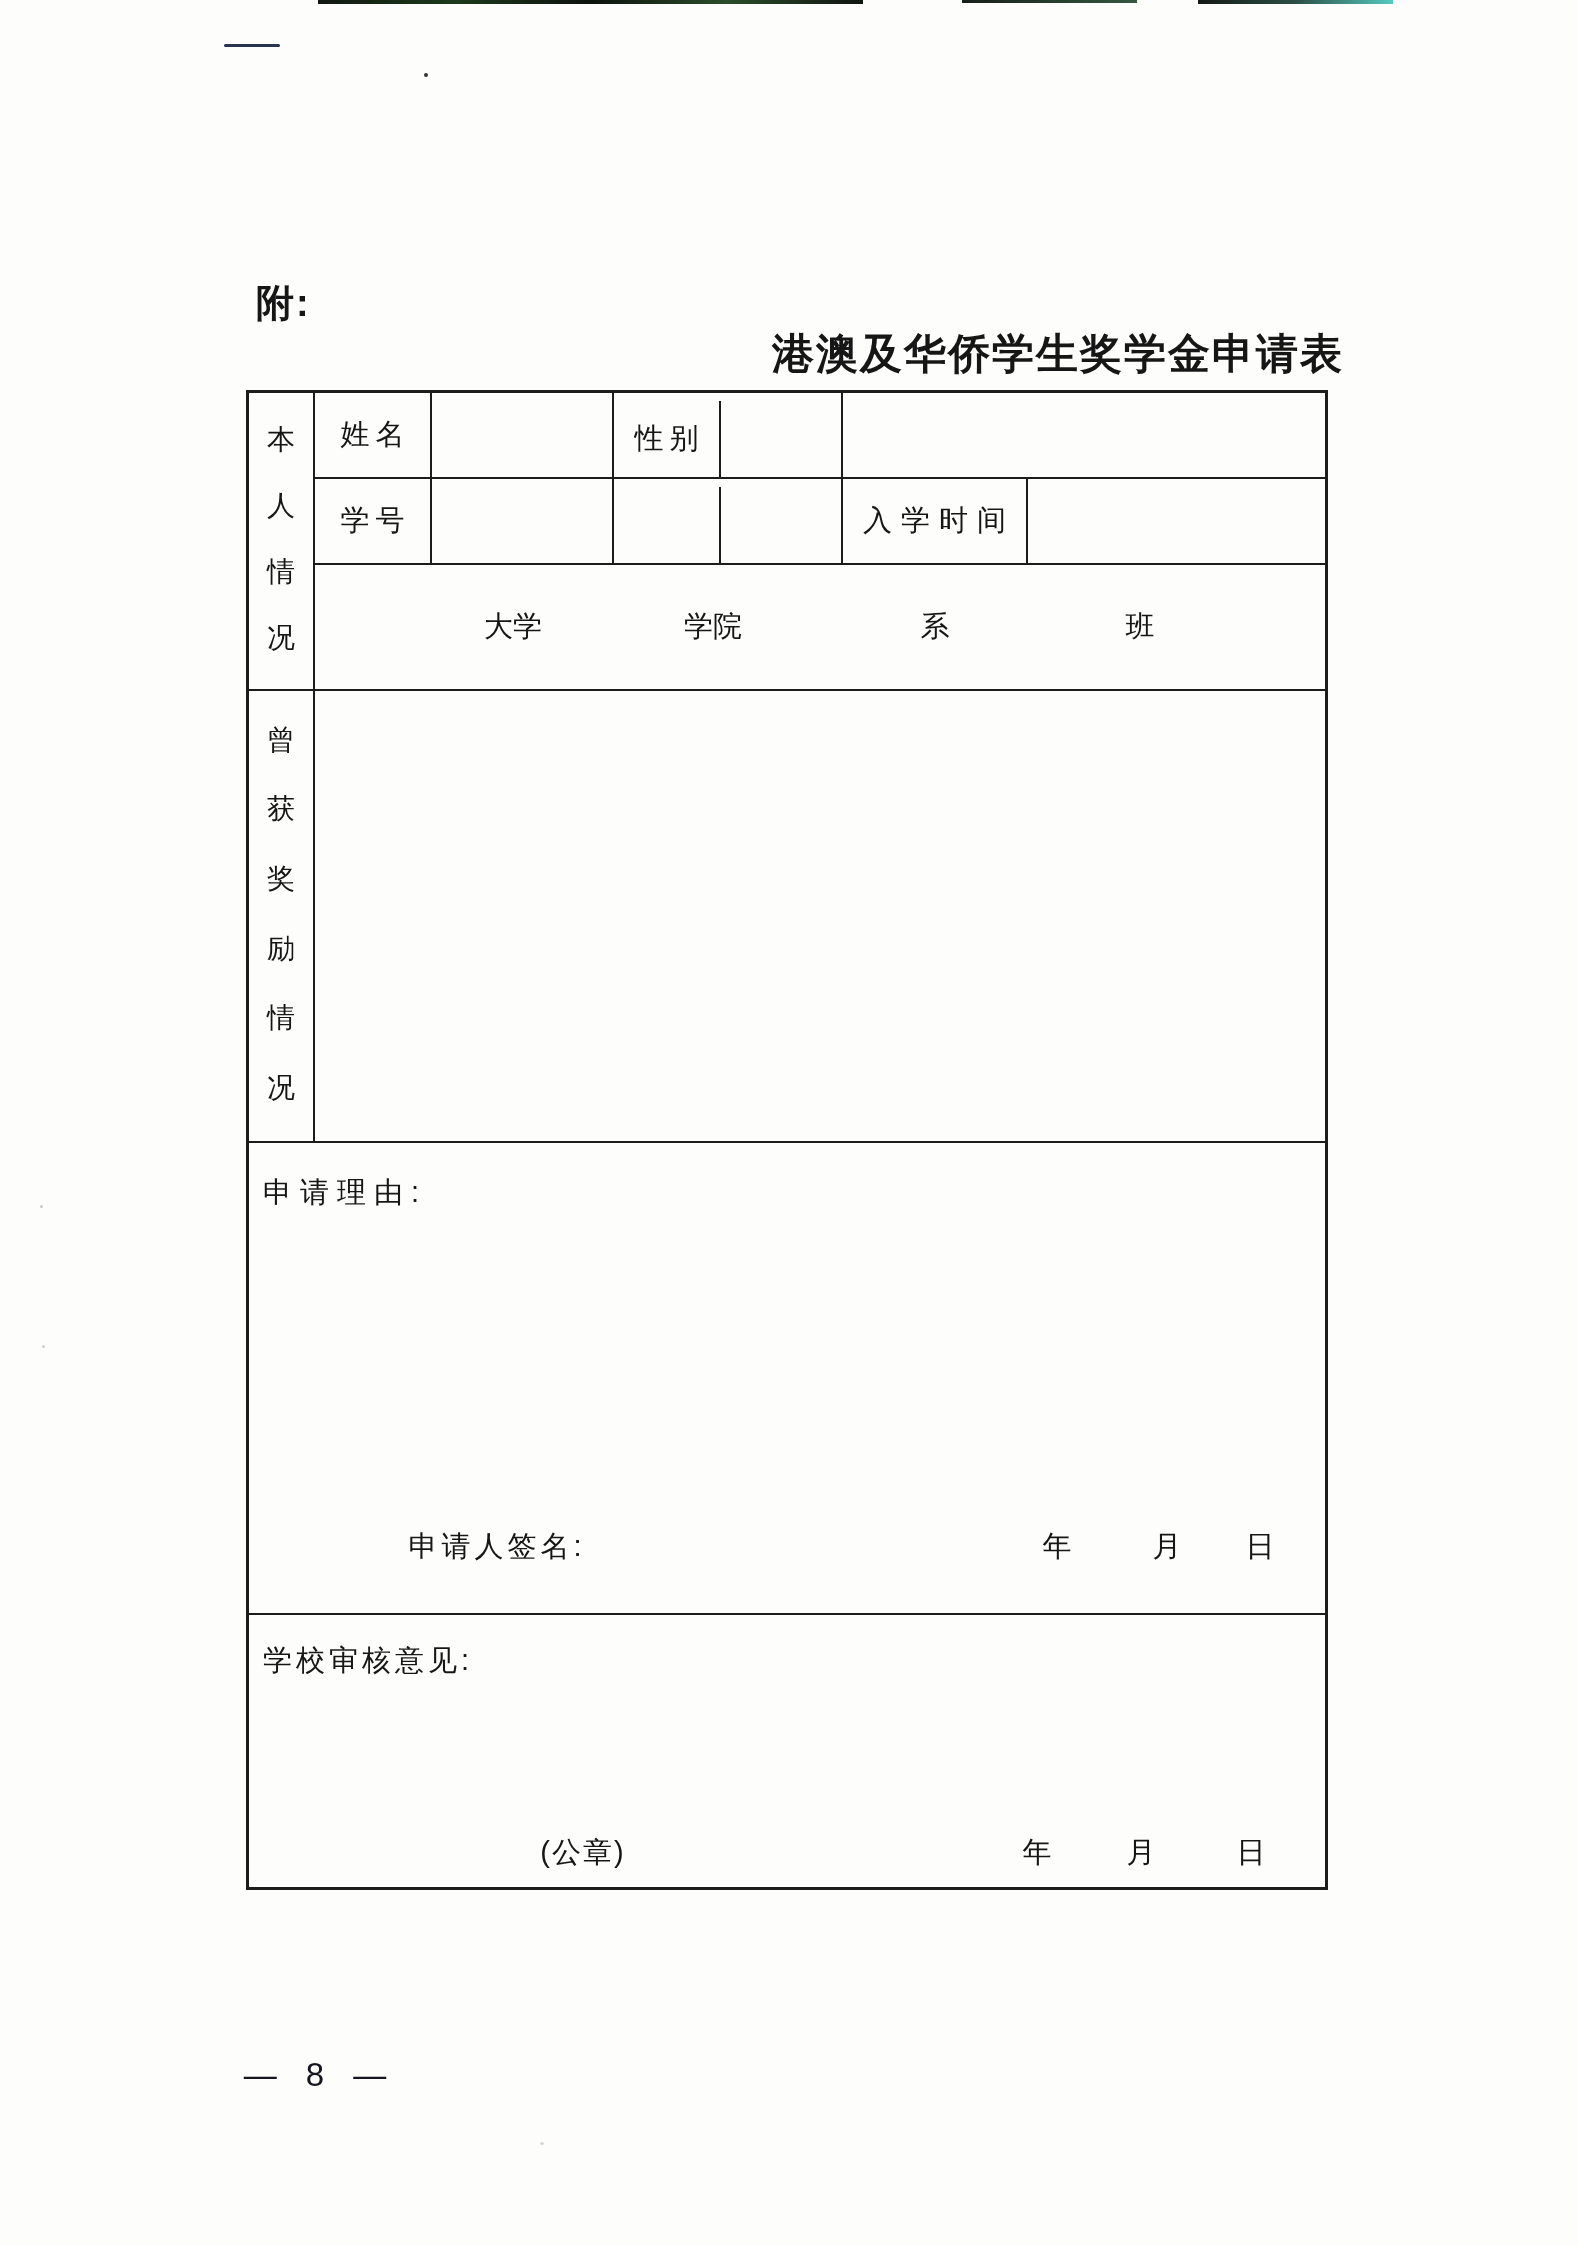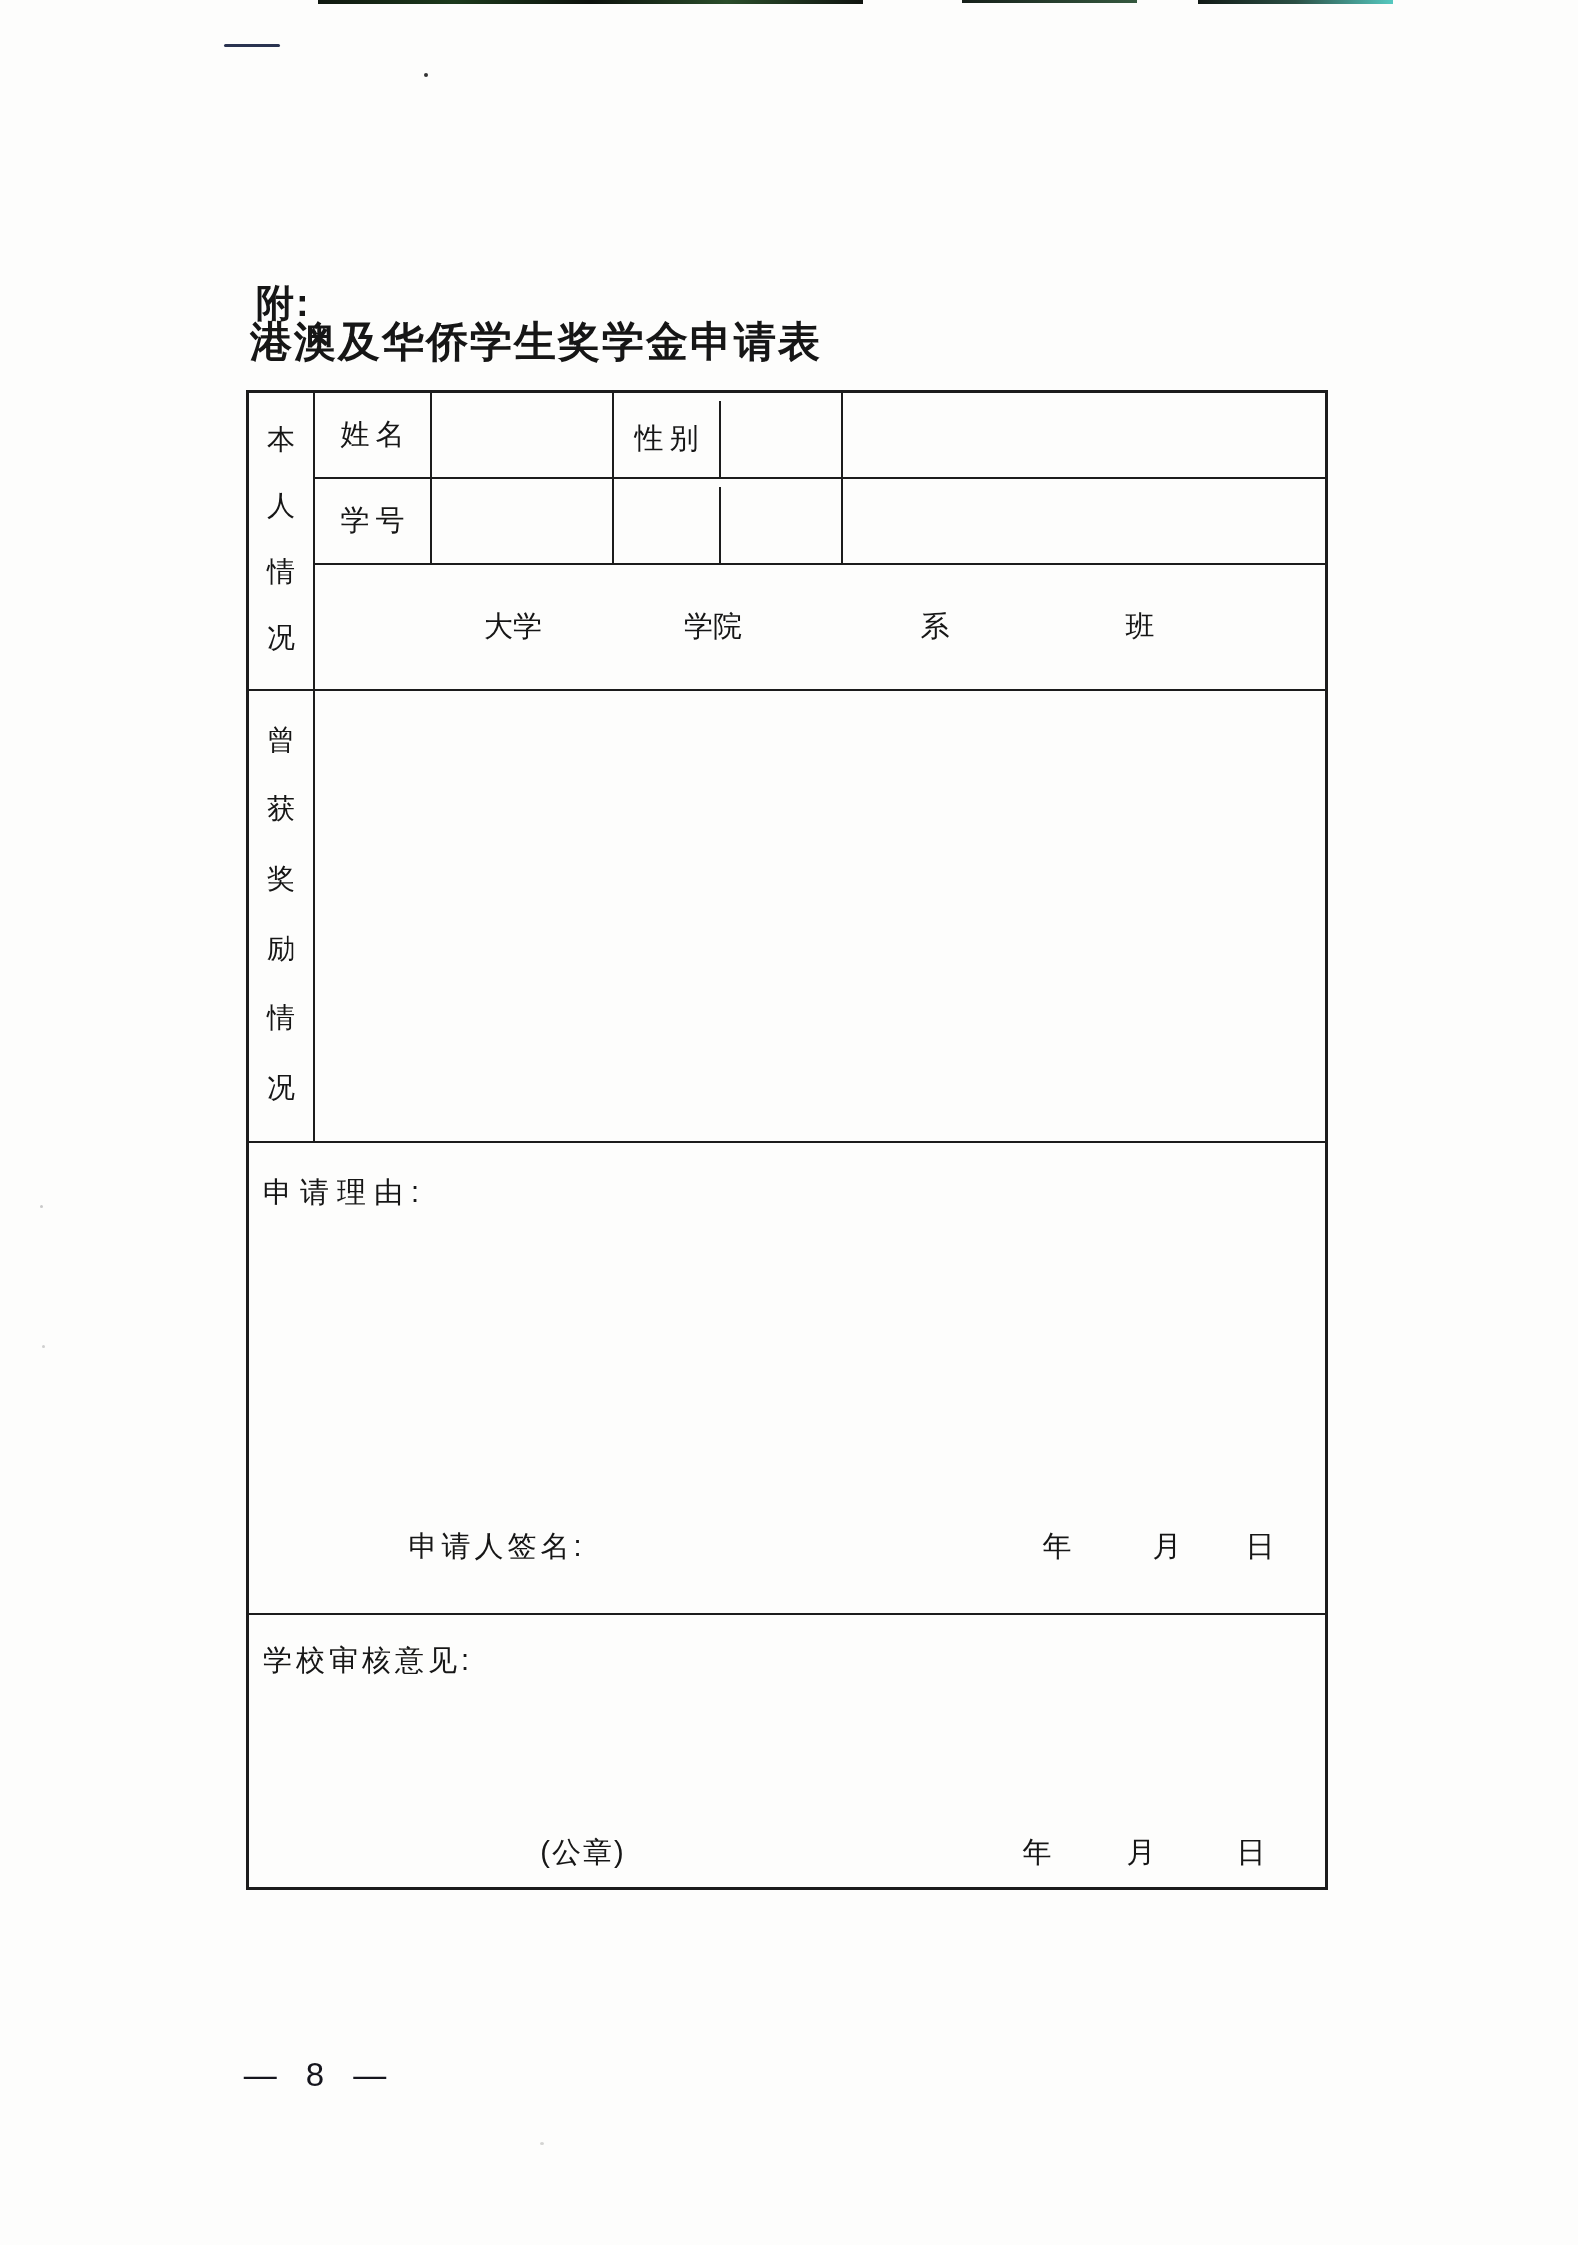--- a/index.html
+++ b/index.html
@@ -23,21 +23,21 @@
   .dot2   { left:40px; top:1205px; width:3px; height:3px; background:#c9c9c9; border-radius:50%; }
   .dot3   { left:42px; top:1345px; width:3px; height:3px; background:#cfcfcf; border-radius:50%; }
   .dot4   { left:540px; top:2142px; width:4px; height:3px; background:#d4d4d2; border-radius:50%; }
 
   .attach {
     position:absolute; left:256px; top:278px;
     font-size:38px; font-weight:bold; letter-spacing:2px;
   }
   .title {
     position:absolute; left:246px; top:310px; width:1082px;
-    margin:4px; text-align:left;
+    margin:16px; text-align:right;
     font-size:42px; font-weight:bold; letter-spacing:2px;
   }
 
   .formtable {
     position:absolute; left:246px; top:390px; width:1082px; height:1500px;
     border:3px solid #1c1c1c; box-sizing:border-box;
     display:flex; flex-direction:column;
   }
   .formtable * { box-sizing:border-box; }
 
@@ -126,20 +126,21 @@
           <div class="cell c2"></div>
           <div class="cell c3 lab2">性别</div>
           <div class="cell c4"></div>
           <div class="cell c6"></div>
         </div>
         <div class="arow r2">
           <div class="cell c1 lab2">学号</div>
           <div class="cell c2"></div>
           <div class="cell c3"></div>
           <div class="cell c4"></div>
+          <div class="cell c5">入学时间</div>
           <div class="cell c6"></div>
         </div>
         <div class="arow r3">
           <span class="aff aff-univ">大学</span>
           <span class="aff aff-coll">学院</span>
           <span class="aff aff-dept">系</span>
           <span class="aff aff-class">班</span>
         </div>
       </div>
     </div>

